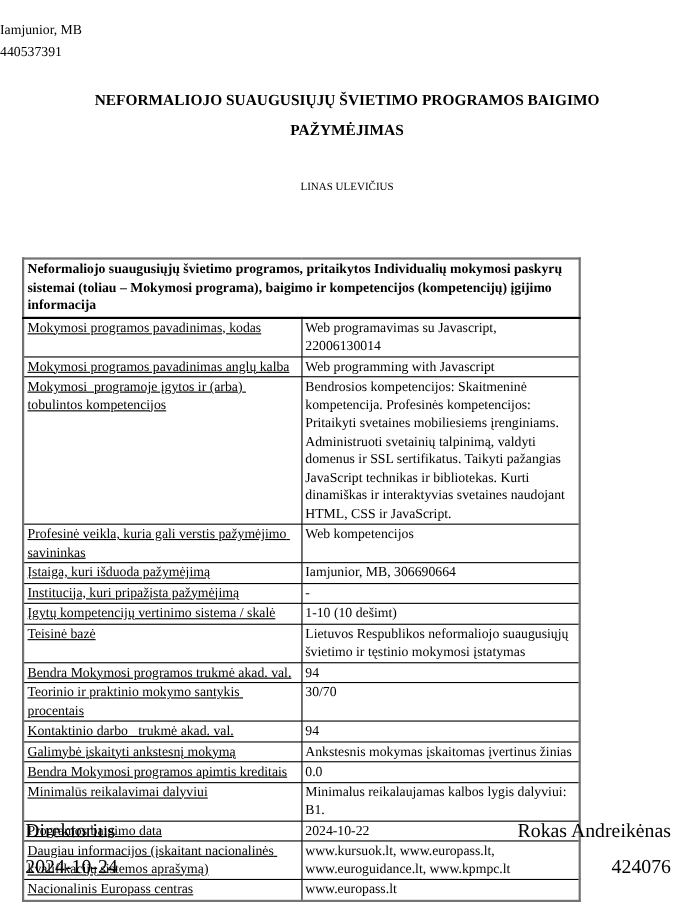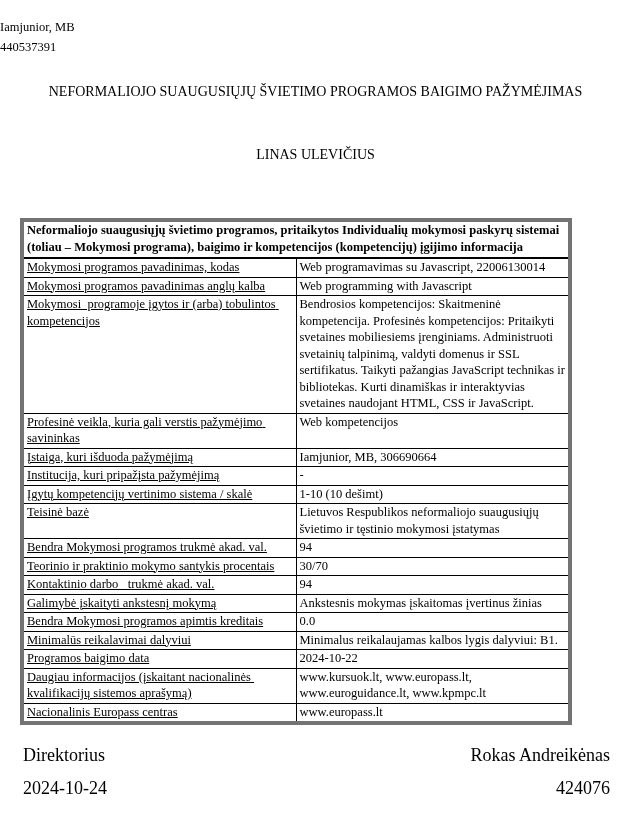--- a/index.html
+++ b/index.html
@@ -12,39 +12,39 @@
     font-family: "Liberation Serif", serif;
     overflow: hidden;
   }
   .doc-header {
     padding-top: 17px;
     font-size: 12.5px;
     line-height: 20px;
   }
   .doc-title {
     text-align: center;
-    font-weight: normal;
+    font-weight: bold;
     font-size: 14px;
     line-height: 28px;
     margin: 21px auto 6px;
     max-width: 545px;
   }
   .recipient-name {
     text-align: center;
-    font-size: 14px;
+    font-size: 10px;
     line-height: 18px;
-    margin-top: 40px;
+    margin-top: 28px;
   }
   table.program-table {
     border-collapse: collapse;
     table-layout: fixed;
-    width: 552px;
+    width: 508px;
     margin: 54px 0 0 20px;
     font-size: 12.5px;
-    border: 4px solid #737373;
+    border: 2px solid #737373;
   }
   table.program-table th,
   table.program-table td {
     border: 1px solid #000;
     vertical-align: top;
     text-align: left;
     padding: 0 3px 1px 3px;
     line-height: 16.5px;
     white-space: pre-wrap;
     word-wrap: break-word;

